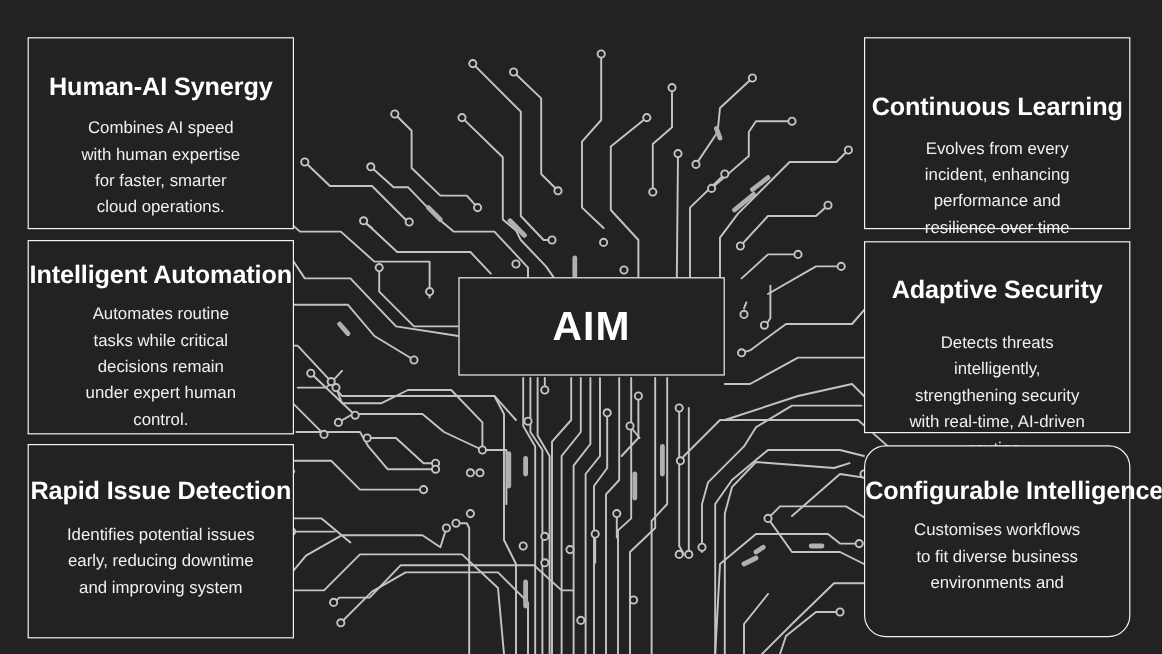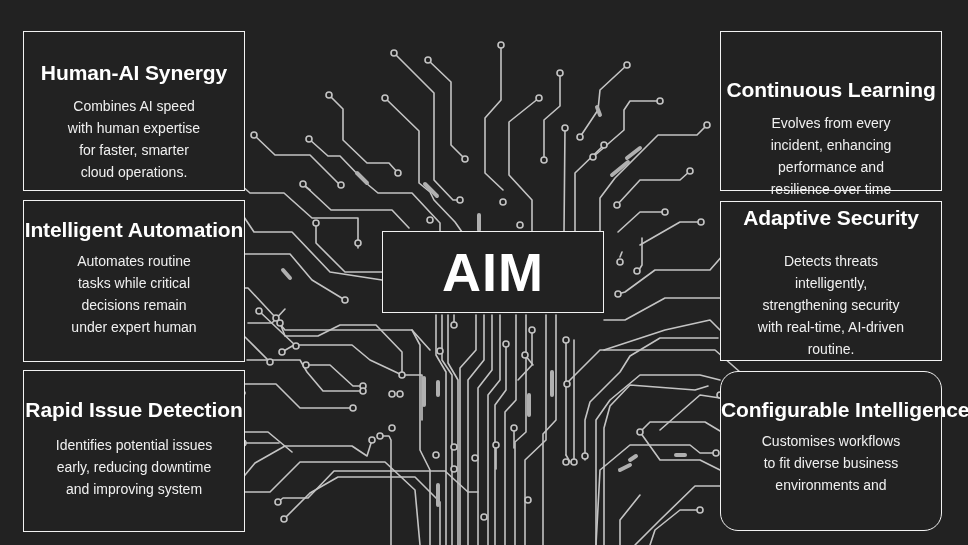--- a/index.html
+++ b/index.html
@@ -35,21 +35,21 @@
   .hub {
     position: absolute;
     left: 382px; top: 231px; width: 222px; height: 82px;
     box-sizing: border-box;
     border: 1.5px solid #f2f2f2;
     background: #222222;
     display: flex; align-items: center; justify-content: center;
   }
   .hub span {
     color: #ffffff;
-    font-size: 54px;
+    font-size: 34px;
     font-weight: 700;
     letter-spacing: 1px;
   }
 </style>
 </head>
 <body>
 
 <svg id="circuit" viewBox="0 0 968 545" xmlns="http://www.w3.org/2000/svg">
   <g fill="none" stroke="#c4c4c4" stroke-width="1.6" stroke-linejoin="round" stroke-linecap="round">
 
@@ -260,20 +260,21 @@
   </div>
 </div>
 
 <div class="card" style="left:23px; top:200px; width:222px; height:162px; padding-top:17px;">
   <h2>Intelligent Automation</h2>
   <div class="lines" style="margin-top:8px;">
     <div>Automates routine</div>
     <div>tasks while critical</div>
     <div>decisions remain</div>
     <div>under expert human</div>
+    <div>control.</div>
   </div>
 </div>
 
 <div class="card" style="left:23px; top:370px; width:222px; height:162px; padding-top:27px;">
   <h2>Rapid Issue Detection</h2>
   <div class="lines" style="margin-top:12px;text-align:center;">
     <div>Identifies potential issues</div>
     <div>early, reducing downtime</div>
     <div>and improving system</div>
   </div>
@@ -282,21 +283,21 @@
 <div class="card" style="left:720px; top:31px; width:222px; height:160px; padding-top:46px;">
   <h2>Continuous Learning</h2>
   <div class="lines">
     <div>Evolves from every</div>
     <div>incident, enhancing</div>
     <div>performance and</div>
     <div>resilience over time</div>
   </div>
 </div>
 
-<div class="card" style="left:720px; top:201px; width:222px; height:160px; padding-top:4px;">
+<div class="card" style="left:720px; top:201px; width:222px; height:160px; padding-top:28px;">
   <h2>Adaptive Security</h2>
   <div class="lines" style="margin-top:20px;">
     <div>Detects threats</div>
     <div>intelligently,</div>
     <div>strengthening security</div>
     <div>with real-time, AI-driven</div>
     <div>routine.</div>
   </div>
 </div>
 

